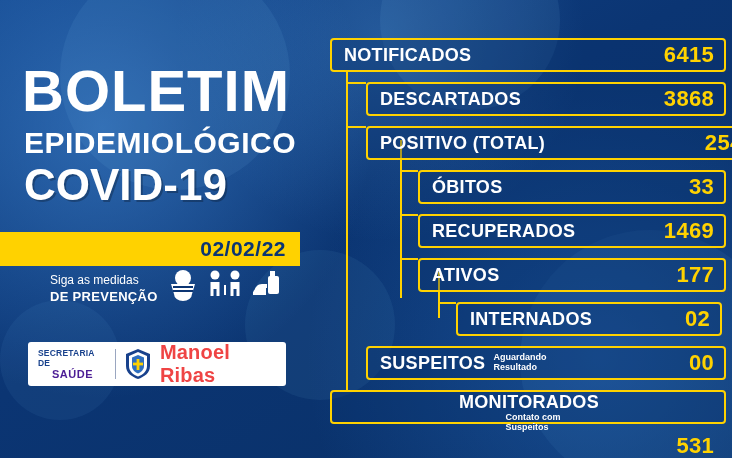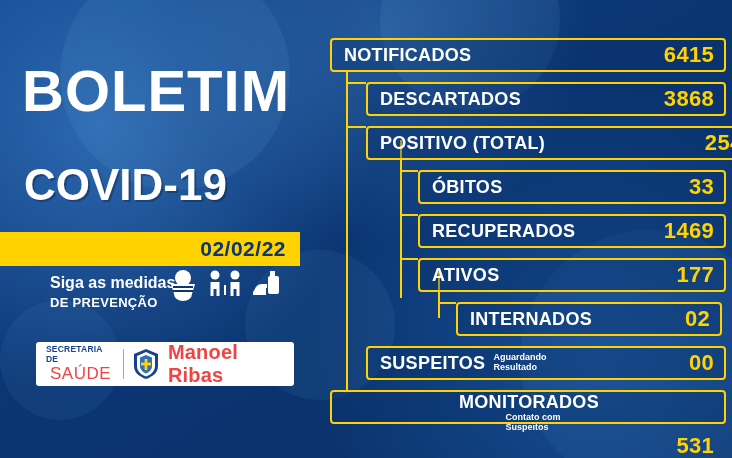--- a/index.html
+++ b/index.html
@@ -48,32 +48,32 @@
   #date-bar {
     position: absolute; left: 0; top: 232px; width: 300px; height: 34px;
     background: #ffd200;
     display: flex; align-items: center; justify-content: flex-end;
     padding-right: 14px;
   }
   #date-bar span { color: #0b3573; font-size: 21px; font-weight: bold; letter-spacing: 0.5px; }
 
   #prevention { position: absolute; left: 50px; top: 272px; width: 250px; }
   #prev-text { color: #ffffff; }
-  #prev-line1 { font-size: 16px; font-weight: bold; line-height: 1.35; }
+  #prev-line1 { font-size: 12px; font-weight: normal; line-height: 1.35; }
   #prev-line2 { font-size: 13px; font-weight: bold; line-height: 1.35; letter-spacing: 0.3px; }
   #prev-icons { position: absolute; left: 118px; top: -4px; display: flex; gap: 10px; align-items: flex-end; }
 
   #logos {
     position: absolute; left: 28px; top: 342px;
     width: 258px; height: 44px; background: #ffffff; border-radius: 3px;
-    display: flex; align-items: center; padding: 0 10px; gap: 8px; margin-left: 8px;
+    display: flex; align-items: center; padding: 0 10px; gap: 8px;
   }
   #logo-saude { display: flex; flex-direction: column; align-items: center; justify-content: center; width: 78px; }
   #logo-saude .l1 { font-size: 8.5px; color: #18418c; font-weight: bold; letter-spacing: 0.2px; }
-  #logo-saude .l2 { font-size: 17px; color: #ef4444; font-weight: normal; letter-spacing: 0.5px; }
+  #logo-saude .l2 { font-size: 11px; color: #4c1d95; font-weight: bold; letter-spacing: 0.5px; }
   #logo-sep { width: 1px; height: 30px; background: #9aa6c0; }
   #logo-crest { width: 28px; height: 32px; position: relative; flex: 0 0 auto; }
   #logo-pref { display: flex; flex-direction: column; justify-content: center; }
   #logo-pref .l1 { font-size: 20px; color: #ef4444; font-weight: bold; letter-spacing: 0.2px; }
   #logo-pref .l2 { font-size: 8px; color: #18418c; letter-spacing: 1.6px; }
 
   
   #rows { position: absolute; left: 330px; top: 28px; width: 396px; }
   .row {
     position: absolute;
@@ -104,20 +104,21 @@
 
 <div id="poster">
   <div class="blob b1"></div>
   <div class="blob b5"></div>
   <div class="blob b2"></div>
   <div class="blob b3"></div>
   <div class="blob b4"></div>
 
   <div id="left">
     <div id="title-boletim">BOLETIM</div>
+    <div id="title-epi">EPIDEMIOLÓGICO</div>
     <div id="title-covid">COVID-19</div>
 
     <div id="date-bar">
       <span>02/02/22</span>
     </div>
 
     <div id="prevention">
       <div id="prev-text">
         <div id="prev-line1">Siga as medidas</div>
         <div id="prev-line2">DE PREVENÇÃO</div>

